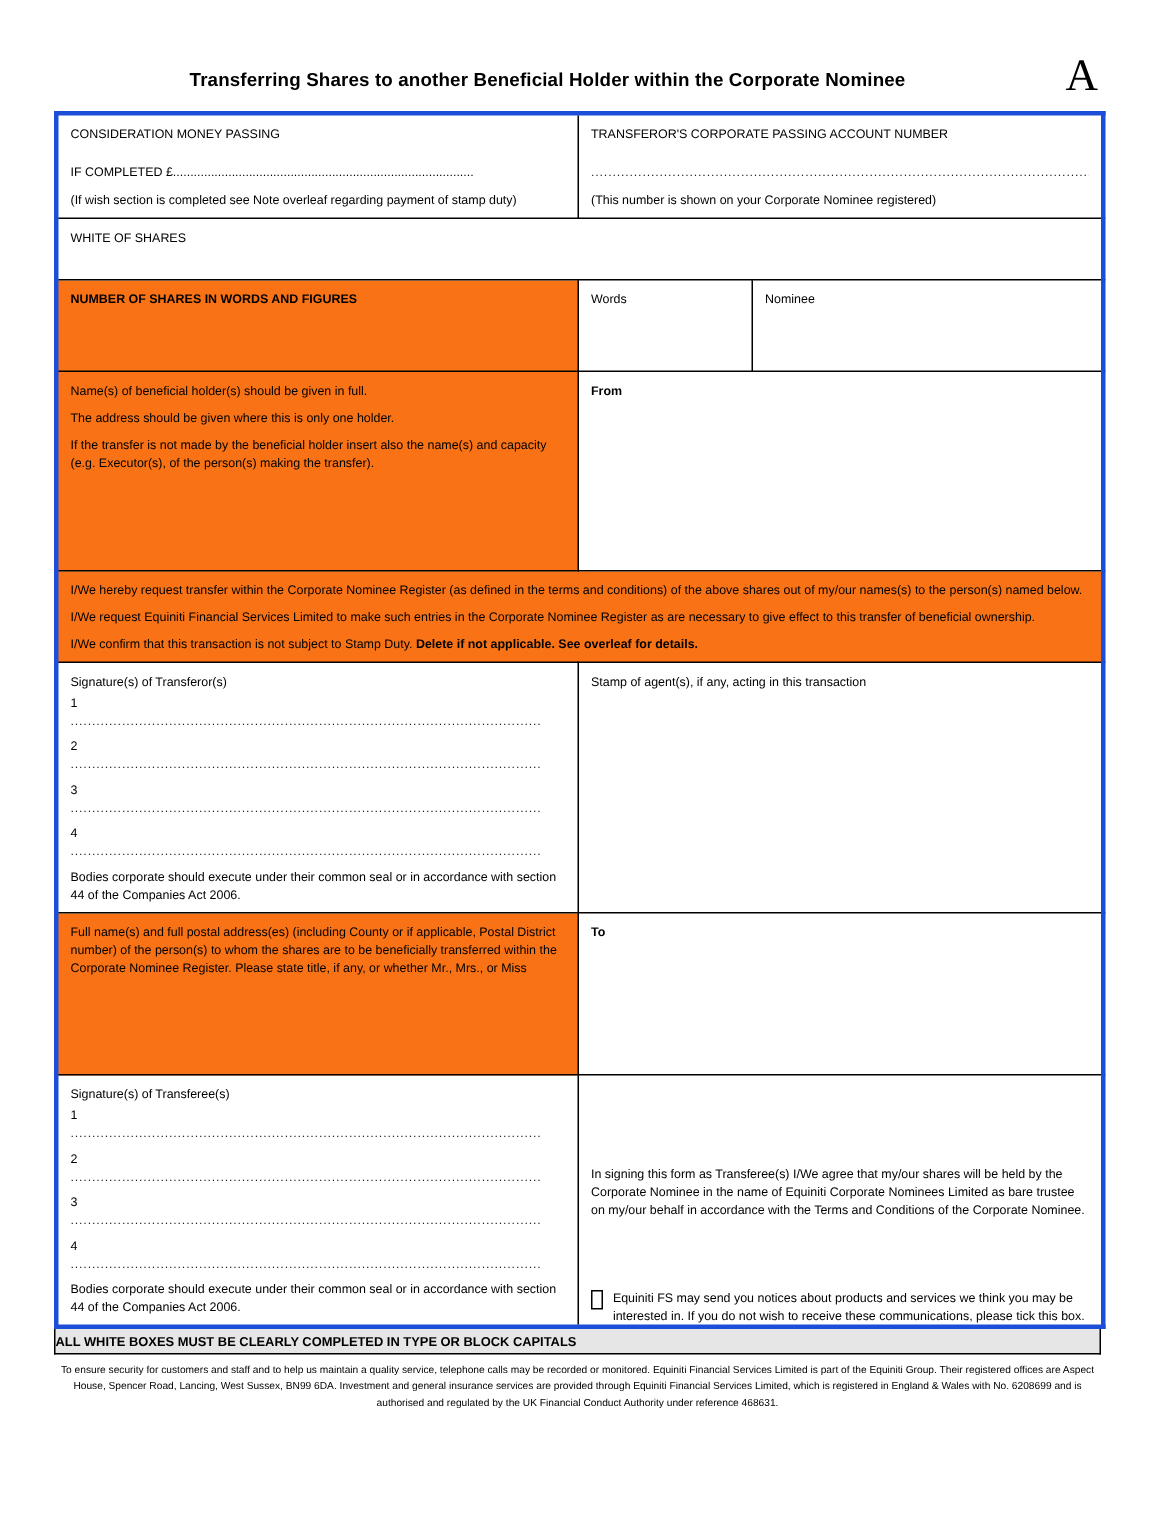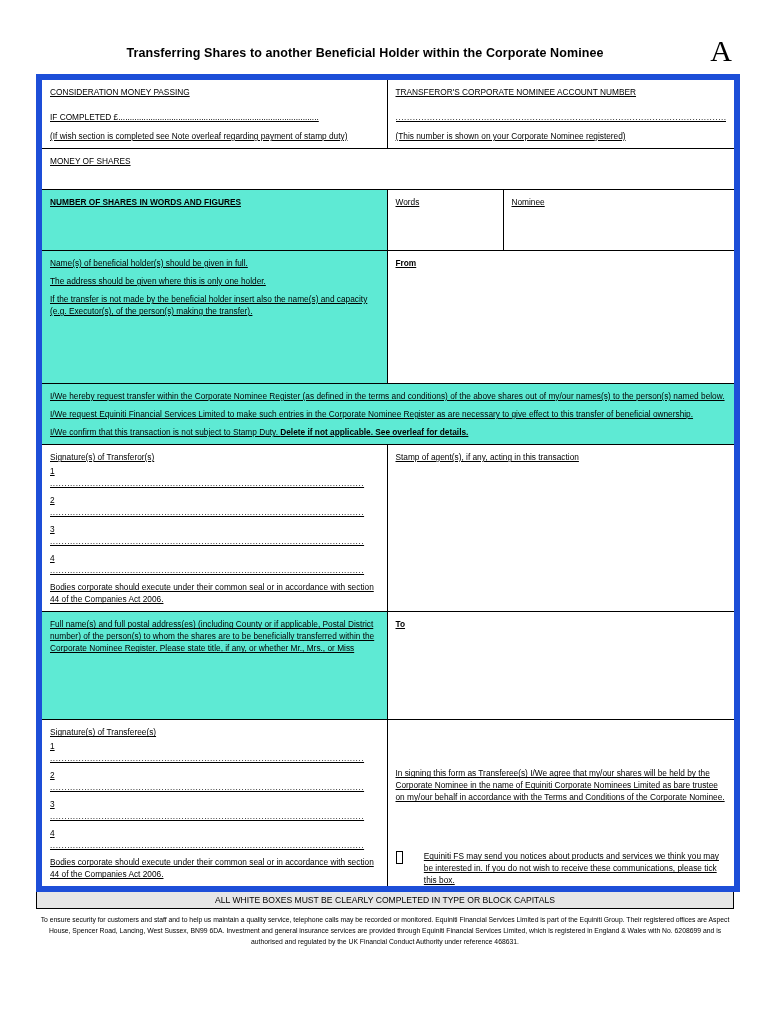--- a/index.html
+++ b/index.html
@@ -37,39 +37,38 @@
   .form-letter {
     position: absolute;
     right: 2px;
     top: 8px;
     font-size: 30px;
     font-family: "Liberation Serif", serif;
     line-height: 1;
   }
   
   .tbl {
-    border: 6px solid #1d4ed8;
+    border: 3px solid #1d4ed8;
     border-collapse: collapse;
     width: 698px;
     table-layout: fixed;
-    text-decoration: underline;
   }
   .tbl td {
     border: 1px solid #000;
     vertical-align: top;
     padding: 6px 8px 6px 8px;
     font-size: 8.3px;
     line-height: 1.45;
   }
   .lbl {
     font-size: 8.3px;
     line-height: 1.45;
   }
   .bold { font-weight: bold; }
-  .shade { background: #5eead4; }
+  .shade { background: #f97316; }
   .dots {
     font-size: 8.3px;
     letter-spacing: .55px;
     color: #222;
     white-space: nowrap;
     overflow: hidden;
     display: block;
   }
   .gap-s { height: 7px; }
   .gap-m { height: 13px; }
@@ -88,30 +87,29 @@
   }
   .tick-box {
     width: 11px;
     height: 11px;
     border: 1px solid #000;
     display: inline-block;
     vertical-align: top;
     margin-top: 1px;
     background: #fff;
   }
-  .flexrow { display: flex; gap: 21px; margin-top: 47px; }
+  .flexrow { display: flex; gap: 7px; margin-top: 47px; }
   
   .footer-bar {
     width: 698px;
     background: #e6e6e6;
     border: 1px solid #000;
     border-top: none;
-    text-align: center;
     font-size: 8.6px;
-    font-weight: normal;
+    font-weight: bold;
     padding: 3px 0 3px 0;
     box-sizing: border-box;
   }
   .footer-text {
     width: 698px;
     text-align: center;
     font-size: 6.8px;
     line-height: 1.55;
     margin-top: 6px;
     color: #000;
@@ -139,32 +137,32 @@
     <tbody>
         <tr>
       <td rowspan="1">
         <div class="lbl">CONSIDERATION MONEY PASSING</div>
         <div class="gap-m"></div>
         <div class="lbl">IF COMPLETED £.......................................................................................</div>
         <div class="gap-s"></div>
         <div class="lbl">(If wish section is completed see Note overleaf regarding payment of stamp duty)</div>
       </td>
       <td colspan="2">
-        <div class="lbl">TRANSFEROR'S CORPORATE NOMINEE ACCOUNT NUMBER</div>
+        <div class="lbl">TRANSFEROR'S CORPORATE PASSING ACCOUNT NUMBER</div>
         <div class="gap-m"></div>
         <div class="dots">............................................................................................................................</div>
         <div class="gap-s"></div>
         <div class="lbl">(This number is shown on your Corporate Nominee registered)</div>
       </td>
     </tr>
 
 
     <tr>
       <td colspan="3" style="height:28px">
-        <div class="lbl">MONEY OF SHARES</div>
+        <div class="lbl">WHITE OF SHARES</div>
       </td>
     </tr>
 
     <tr>
       <td class="shade" style="height:48px">
         <div class="lbl bold">NUMBER OF SHARES IN WORDS AND FIGURES</div>
       </td>
       <td>
         <div class="lbl">Words</div>
       </td>

